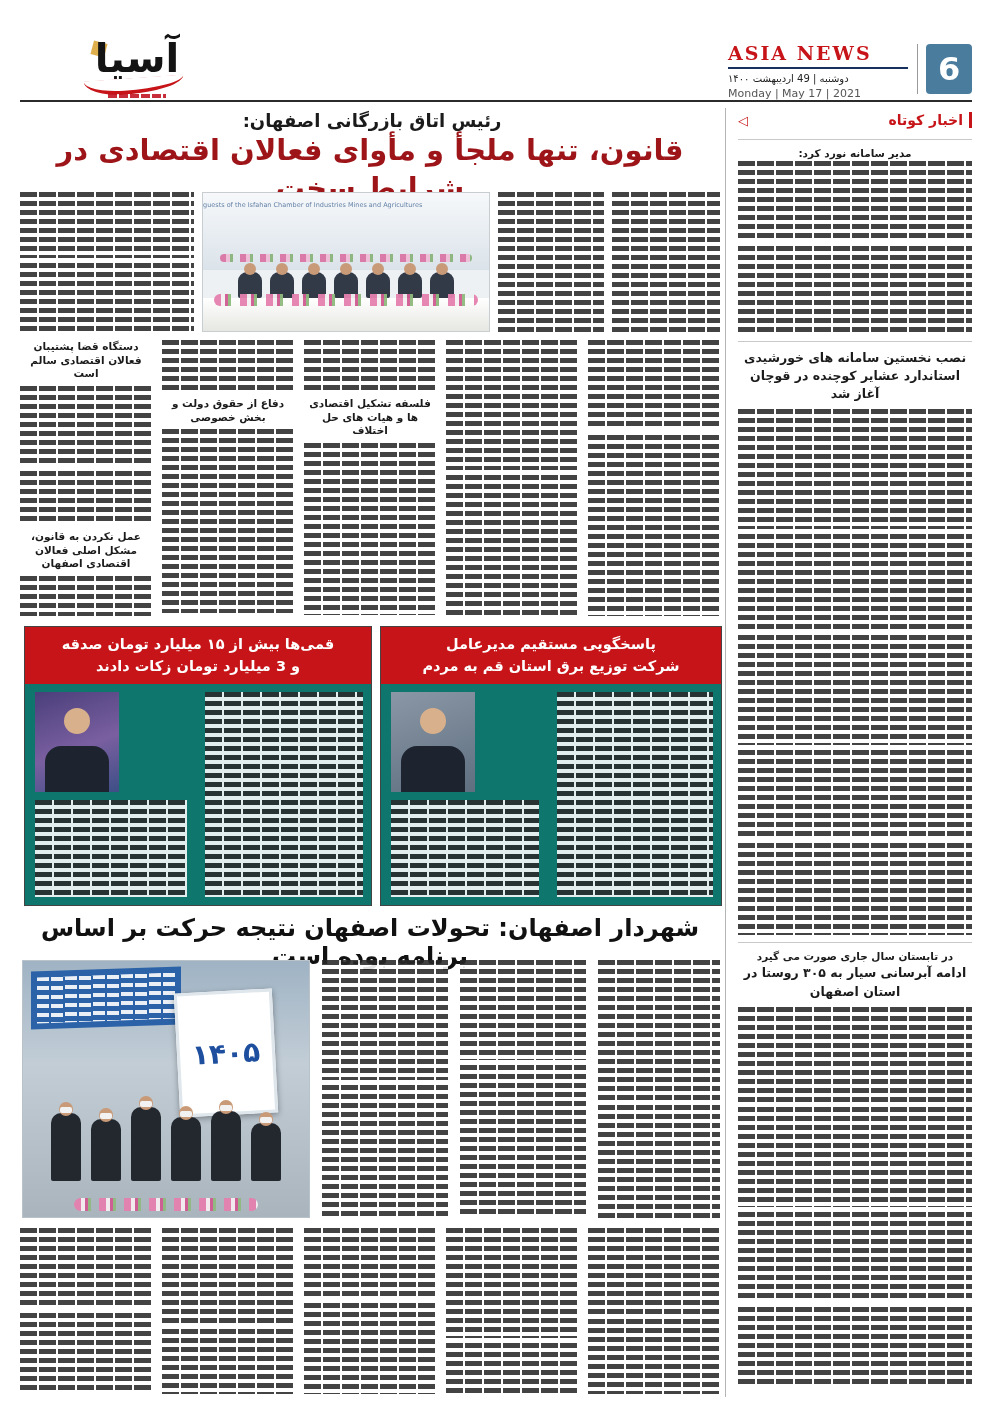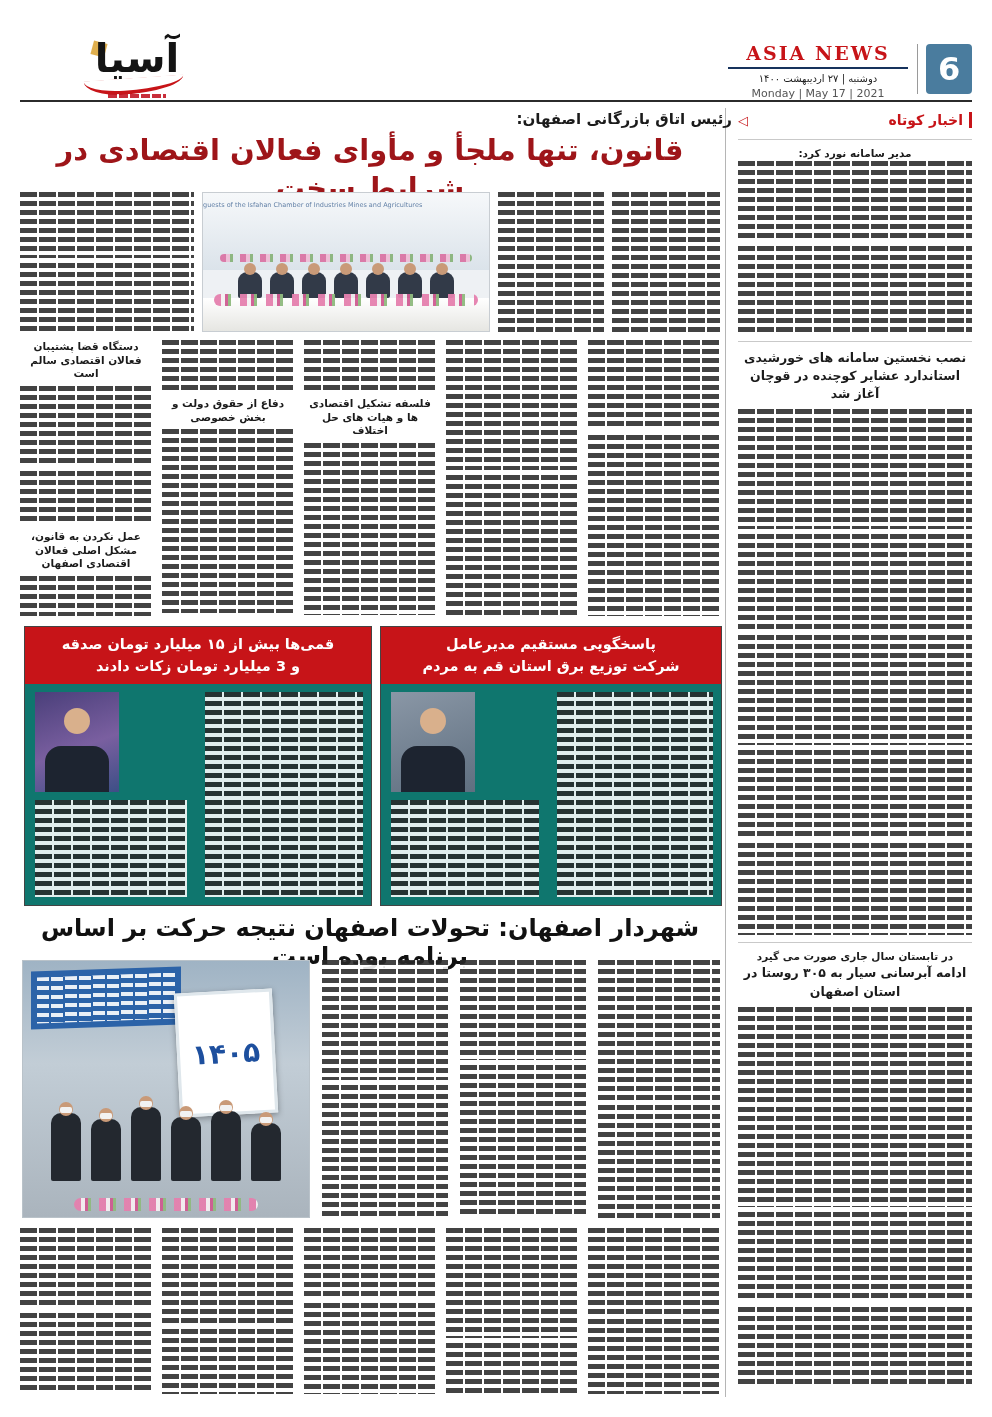--- a/index.html
+++ b/index.html
@@ -26,40 +26,40 @@
       repeating-linear-gradient(to bottom, rgba(255,255,255,.9) 0 4px, rgba(44,99,168,0) 4px 9px);
   }
   .col{display:flex;flex-direction:column;gap:5px;position:absolute;}
   
   .masthead-rule{position:absolute;left:20px;right:20px;top:100px;height:2px;background:#2b2b2b;}
   .logo{position:absolute;left:62px;top:38px;width:150px;height:60px;}
   .logo .gold{position:absolute;width:14px;height:14px;background:#dba63b;top:4px;left:30px;transform:rotate(15deg);opacity:.9;}
   .logo .logo-text{position:relative;font-size:40px;font-weight:bold;color:#141414;line-height:1;display:block;text-align:center;}
   .logo .swoosh{position:absolute;left:22px;top:40px;width:100px;height:12px;border-bottom:4px solid #c71418;border-radius:0 0 60% 40% / 0 0 100% 100%;transform:rotate(-4deg);}
   .logo .mini-red{position:absolute;left:46px;top:56px;width:58px;height:5px;}
-  .mast-right{position:absolute;right:84px;top:42px;width:180px;text-align:center;}
+  .mast-right{position:absolute;right:84px;top:42px;width:180px;text-align:left;}
   .paper-name{font-family:"DejaVu Serif", serif;font-size:19px;font-weight:bold;color:#c71418;letter-spacing:2px;direction:ltr;}
   .dates{border-top:2px solid #16325c;margin-top:3px;padding-top:3px;}
   .date-fa{font-size:10px;color:#222;line-height:1.4;}
   .date-en{font-size:11px;color:#555;direction:ltr;line-height:1.4;}
   .mast-vline{position:absolute;right:74px;top:44px;width:1px;height:50px;background:#9a9a9a;}
   .page-num{position:absolute;right:20px;top:44px;width:46px;height:50px;background:#4a7c9e;color:#fff;
     font-size:32px;font-weight:bold;display:flex;align-items:center;justify-content:center;border-radius:4px;}
   
   .sidebar{position:absolute;top:108px;right:20px;width:247px;height:1289px;border-left:1px solid #b5b5b5;padding-left:12px;box-sizing:border-box;overflow:hidden;}
   .sb-head{display:flex;align-items:center;justify-content:space-between;height:24px;}
   .sb-title-wrap{border-right:3px solid #c71418;padding-right:6px;color:#c71418;font-weight:bold;font-size:14px;}
   .sb-arrow{color:#c71418;font-size:13px;line-height:1;}
   .sb-hr{border:0;border-top:1px solid #c9c9c9;margin:7px 0;}
   .sb-kicker{font-size:10.5px;font-weight:bold;text-align:center;margin:2px 0;}
   .sb-title{font-size:12.5px;font-weight:bold;text-align:center;line-height:1.45;margin:2px 0 6px;}
   .sb-body{display:flex;flex-direction:column;gap:5px;}
   
   .main{position:absolute;top:108px;left:20px;width:700px;height:1289px;}
-  .kicker{position:absolute;top:2px;left:12px;width:100%;font-size:15px;font-weight:bold;}
+  .kicker{position:absolute;top:2px;left:2px;width:100%;text-align:center;font-size:18px;font-weight:bold;}
   .headline-main{position:absolute;top:24px;left:0;width:100%;text-align:center;font-size:29px;font-weight:bold;color:#9e1519;line-height:1.3;}
   .subhead{font-size:10.5px;font-weight:bold;text-align:center;line-height:1.3;}
   
   .photo-conf{position:absolute;top:84px;left:182px;width:288px;height:140px;background:#eef1f4;overflow:hidden;border:1px solid #c8cdd2;box-sizing:border-box;}
   .conf-banner{position:absolute;top:0;left:0;right:0;height:56%;background:linear-gradient(#f6f8fa,#dbe3ea);}
   .conf-banner-text{margin-top:8px;text-align:left;font-size:6.5px;color:#4a6d99;direction:ltr;opacity:.85;}
   .conf-garland{position:absolute;top:44%;left:6%;right:6%;height:8px;border-radius:6px;opacity:.85;
     background:repeating-linear-gradient(to right,#d9679c 0 6px,#f0b7d2 6px 10px,#7fae6e 10px 13px,rgba(255,255,255,0) 13px 20px);}
   .conf-people{position:absolute;bottom:24%;left:0;right:0;display:flex;justify-content:center;}
   .person{width:24px;height:26px;background:#323a48;border-radius:9px 9px 2px 2px;position:relative;margin:0 4px;}
@@ -99,21 +99,21 @@
   <div class="logo">
     <span class="gold"></span>
     <span class="logo-text">آسیا</span>
     <span class="swoosh"></span>
     <span class="mini-red tx red"></span>
   </div>
 
   <div class="mast-right">
     <div class="paper-name">ASIA NEWS</div>
     <div class="dates">
-      <div class="date-fa">دوشنبه | ۲۷ اردیبهشت ۱۴۰۰</div>
+      <div class="date-fa">دوشنبه | 49 اردیبهشت ۱۴۰۰</div>
       <div class="date-en">Monday | May 17 | 2021</div>
     </div>
   </div>
 
   <div class="mast-vline"></div>
   <div class="page-num">6</div>
   <div class="masthead-rule"></div>
 
   <aside class="sidebar">
     <div class="sb-head">

